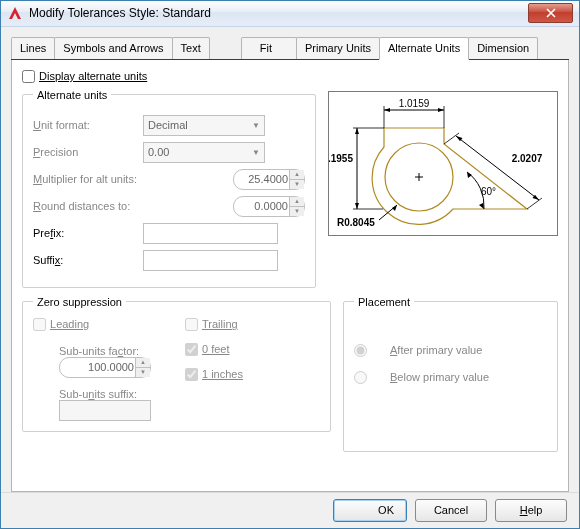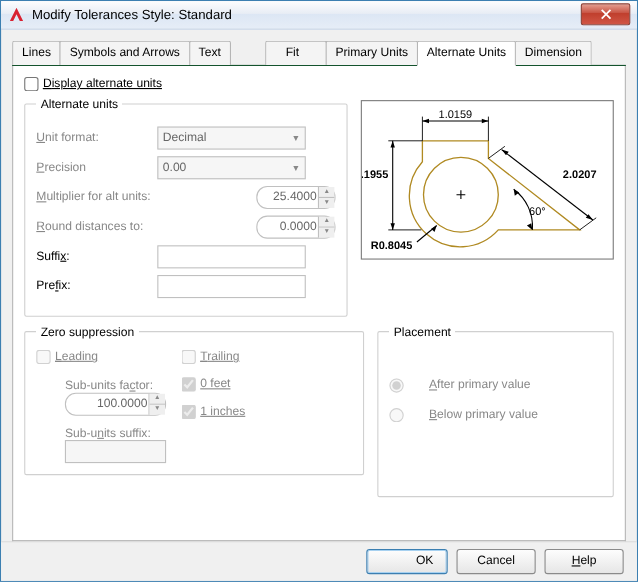--- a/index.html
+++ b/index.html
@@ -81,21 +81,21 @@
   }
   fieldset legend {
     padding: 0 4px;
     color: #000;
   }
   .row { display:flex; align-items:center; margin: 6px 0; }
   .row label { width: 110px; color: #888; }
   .row .control { flex: 1; }
   .row.enabled label { color: #000; }
   .select, .num, .text {
-    width: 135px; height: 21px;
+    width: 122px; height: 21px;
     border: 1px solid #c0c0c0;
     background: #fff;
     padding: 2px 4px;
     font: inherit;
     color: #666;
     display:flex; align-items:center; justify-content:space-between;
   }
   .select { background: #f6f6f6; }
   .select .caret { font-size: 8px; color: #888; }
   .num {
@@ -112,21 +112,21 @@
   .under { text-decoration: underline; }
   .top-cols { display:flex; gap: 12px; }
   .left-col { flex: 1; }
   .preview {
     width: 230px; height: 145px;
     border: 1px solid #7a7a7a;
     background: #fff;
     position: relative;
     margin-top: 2px;
   }
-  .zero-row { display:flex; gap: 14px; }
+  .zero-row { display:flex; gap: 34px; }
   .zero-col { display:flex; flex-direction:column; gap:4px; }
   .sub-group { padding-left: 26px; }
   .sub-label { color:#888; font-size:11px; margin-top:4px; }
   .disabled { color:#888; }
   .radio { display:flex; align-items:center; gap:23px; color:#888; }
   .radio input { margin:0; }
   .radio.sel { }
   .footer {
     height: 42px;
     background: #f0f0f0;
@@ -228,26 +228,26 @@
                   <span>0.0000</span>
                   <div class="spin">
                       <div>▲</div>
                       <div>▼</div>
                     </div>
                 </div>
               </div>
             </div>
 
             <div class="row enabled">
+              <label>Pre<span class="under">f</span>ix:</label>
+              <input class="text" value="" style="">
+            </div>
+
+            <div class="row enabled">
               <label>Suffi<span class="under">x</span>:</label>
-              <input class="text" value="" style="">
-            </div>
-
-            <div class="row enabled">
-              <label>Pre<span class="under">f</span>ix:</label>
               <input class="text" value="" style="">
             </div>
           </fieldset>
         </div>
 
         <div class="preview">
           <svg width="228" height="143" viewBox="0 0 228 143">
 
             <path d="M 55 36 L 115 36 L 115 52 L 198 117 L 124 117 A 46 46 0 1 1 55 55 Z" fill="none" stroke="#b08a22" stroke-width="1.2"></path>
             <circle cx="90" cy="85" r="34" fill="none" stroke="#b08a22" stroke-width="1.2"></circle>

